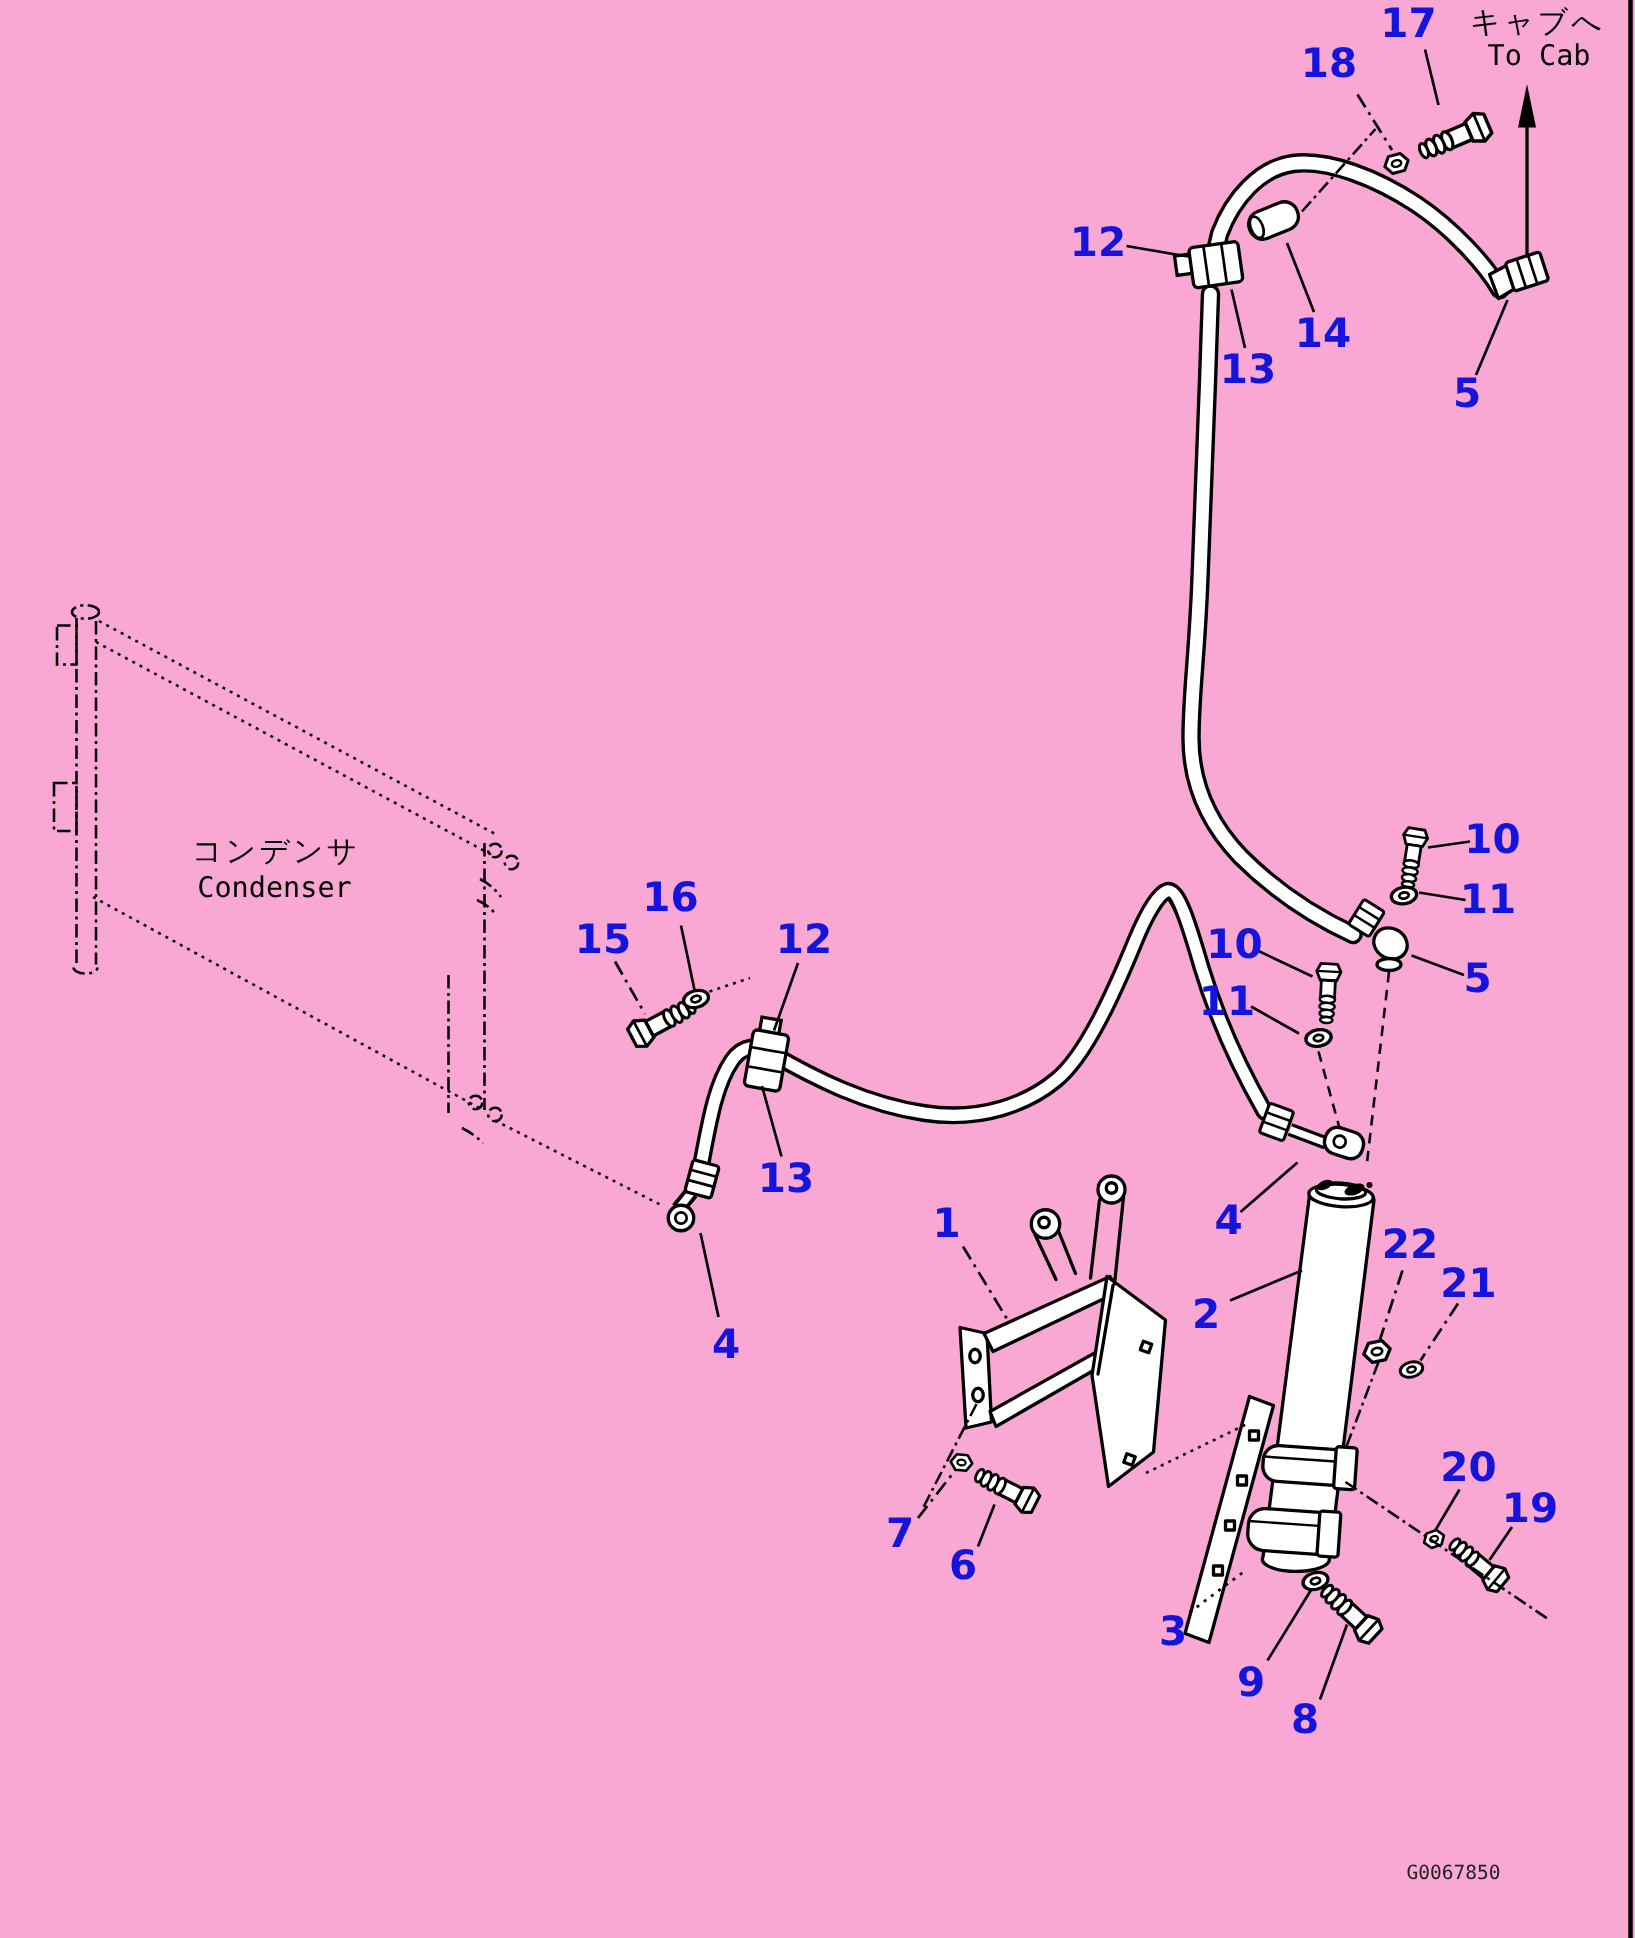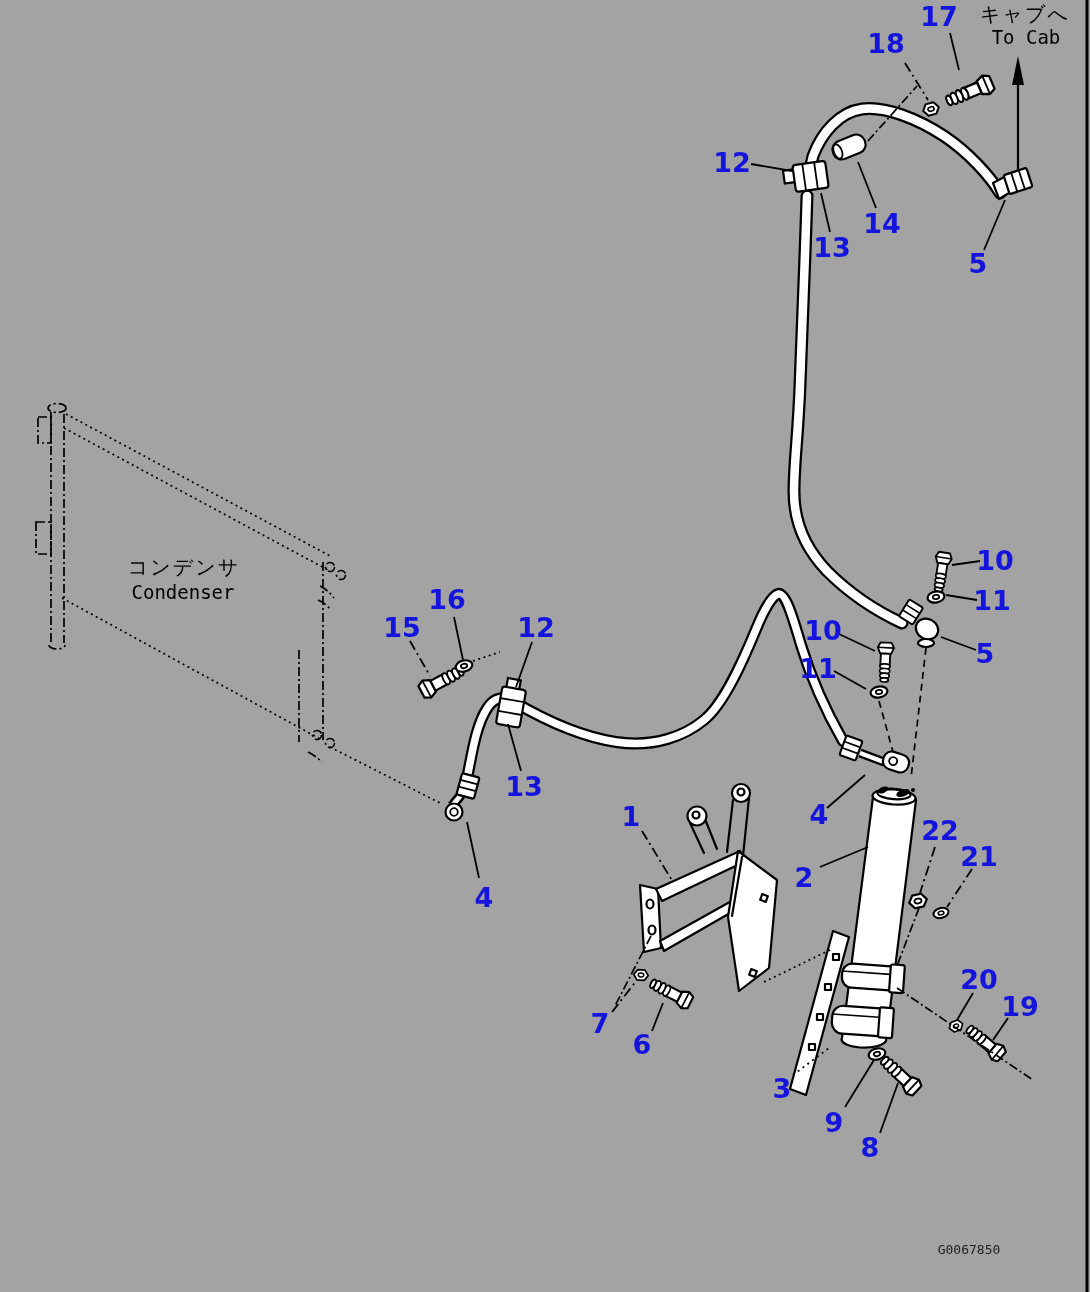--- a/index.html
+++ b/index.html
@@ -1,16 +1,16 @@
 <!DOCTYPE html>
 <html><head>
 <meta charset="utf-8">
 <style>
   html,body{margin:0;padding:0;background:#ffffff;}
-  .page{position:relative;width:1090px;height:1292px;background:#a3a3a3;overflow:hidden;
+  .page{position:relative;width:1090px;height:1292px;background:#f9a8d4;overflow:hidden;
         font-family:"DejaVu Sans",sans-serif;}
   svg{position:absolute;left:0;top:0;}
   .ln{stroke:#000;fill:none;stroke-width:2.2;stroke-linecap:round;stroke-linejoin:round;}
   .fw{fill:#fff;stroke:#000;stroke-width:2.2;stroke-linejoin:round;}
   .hose-o{stroke:#000;fill:none;stroke-width:13;stroke-linecap:round;}
   .hose-i{stroke:#fff;fill:none;stroke-width:8.5;stroke-linecap:round;}
   .hose2-o{stroke:#000;fill:none;stroke-width:12;stroke-linecap:round;}
   .hose2-i{stroke:#fff;fill:none;stroke-width:7.5;stroke-linecap:round;}
   .dd{stroke:#000;fill:none;stroke-width:1.7;stroke-dasharray:9 3 2 3;}
   .dot{stroke:#000;fill:none;stroke-width:1.7;stroke-dasharray:2 3.5;}

